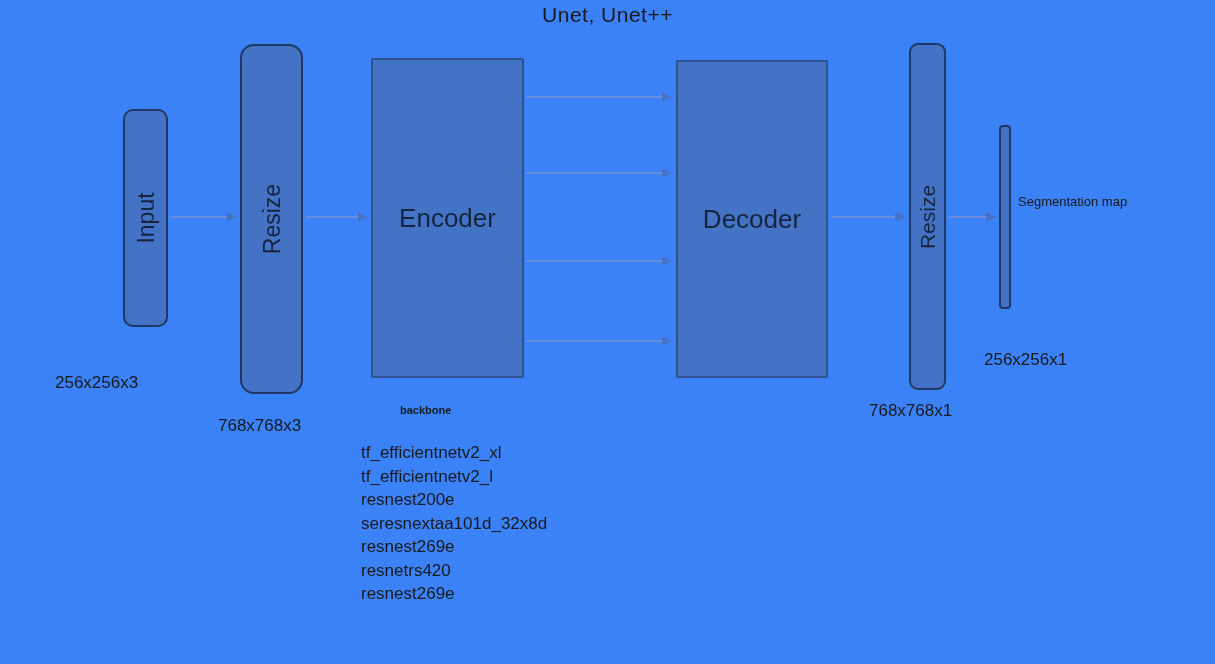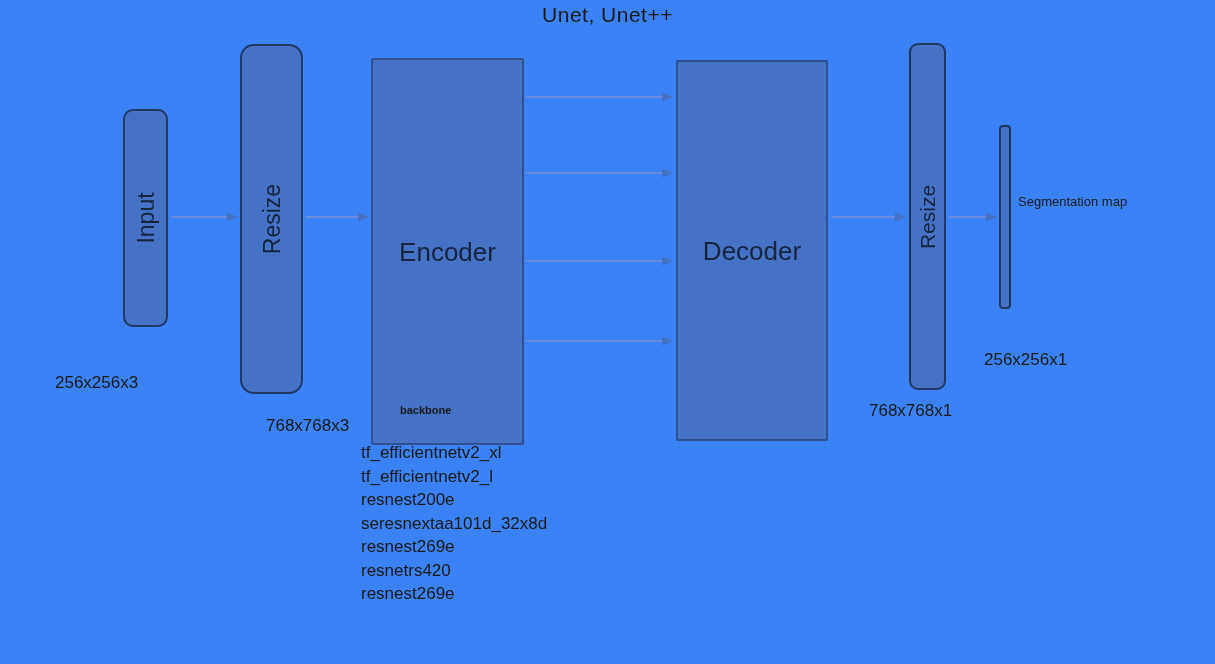--- a/index.html
+++ b/index.html
@@ -31,22 +31,22 @@
 
   .node {
     position: absolute;
     background: var(--node-fill, #4472c4);
     border: 2px solid var(--node-border, #2f528f);
   }
   .node.dark-border { border-color: var(--node-border-dark, #1f3864); }
 
   .node-input     { left: 123px; top: 109px; width: 45px;  height: 218px; border-radius: 10px; }
   .node-resize-in { left: 240px; top: 44px;  width: 63px;  height: 350px; border-radius: 14px; }
-  .node-encoder   { left: 371px; top: 58px;  width: 153px; height: 387px; border-radius: 2px; }
-  .node-decoder   { left: 676px; top: 60px;  width: 152px; height: 381px; border-radius: 2px; }
+  .node-encoder   { left: 371px; top: 58px;  width: 153px; height: 320px; border-radius: 2px; }
+  .node-decoder   { left: 676px; top: 60px;  width: 152px; height: 318px; border-radius: 2px; }
   .node-resize-out{ left: 909px; top: 43px;  width: 37px;  height: 347px; border-radius: 9px; }
   .node-segbar    { left: 999px; top: 125px; width: 12px;  height: 184px; border-radius: 4px; }
 
   .vlabel {
     position: absolute;
     left: 50%; top: 50%;
     transform: translate(-50%, -50%) rotate(-90deg);
     white-space: nowrap;
     color: var(--node-text, #15243f);
     font-size: 23px;
@@ -70,21 +70,21 @@
     white-space: nowrap;
   }
 
   .dim {
     position: absolute;
     font-size: 17px;
     color: var(--label-text, #1a1a1a);
     white-space: nowrap;
   }
   .dim-input      { left: 55px;  top: 373px; }
-  .dim-resize-in  { left: 218px; top: 416px; margin-left: 48px; }
+  .dim-resize-in  { left: 218px; top: 416px; }
   .dim-resize-out { left: 869px; top: 401px; }
   .dim-segmap     { left: 984px; top: 350px; }
 
   .backbone-heading {
     position: absolute;
     left: 400px; top: 404px;
     font-size: 11px;
     font-weight: 700;
     color: var(--label-text, #1a1a1a);
   }

